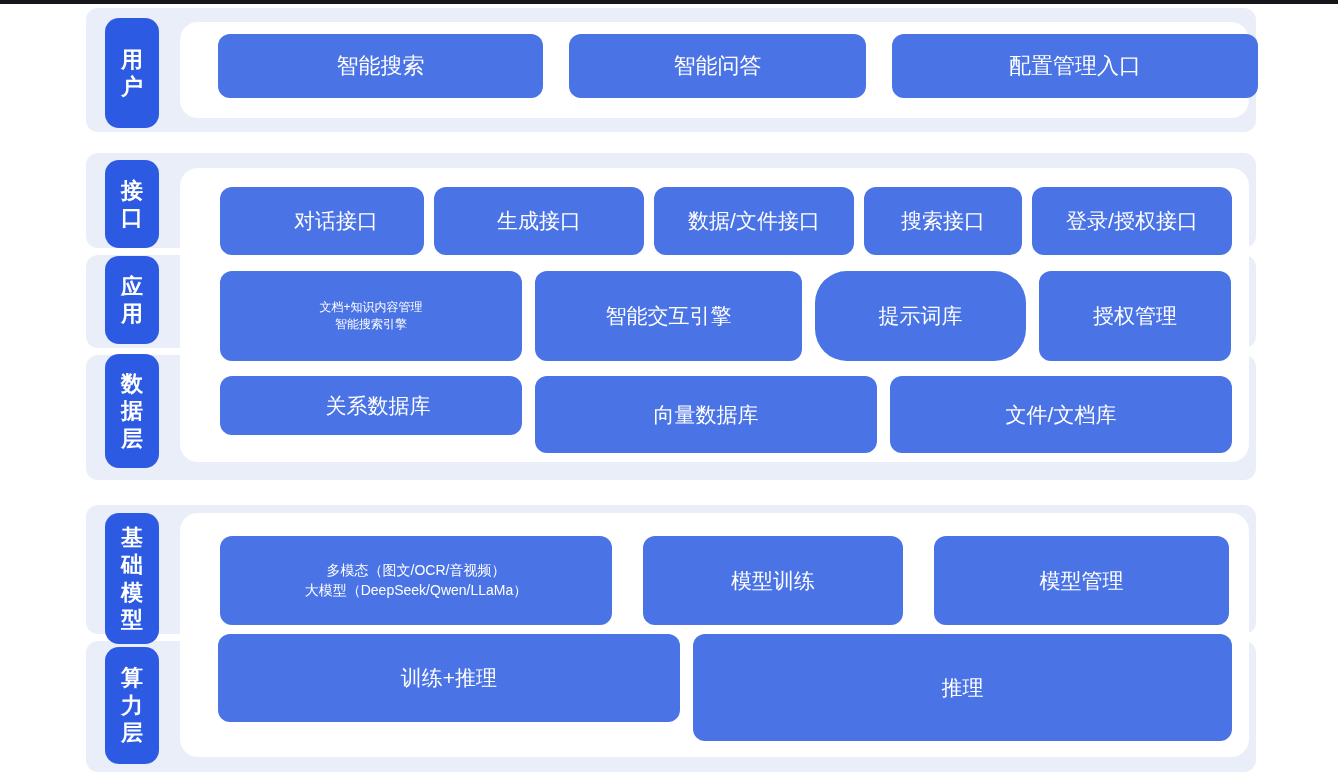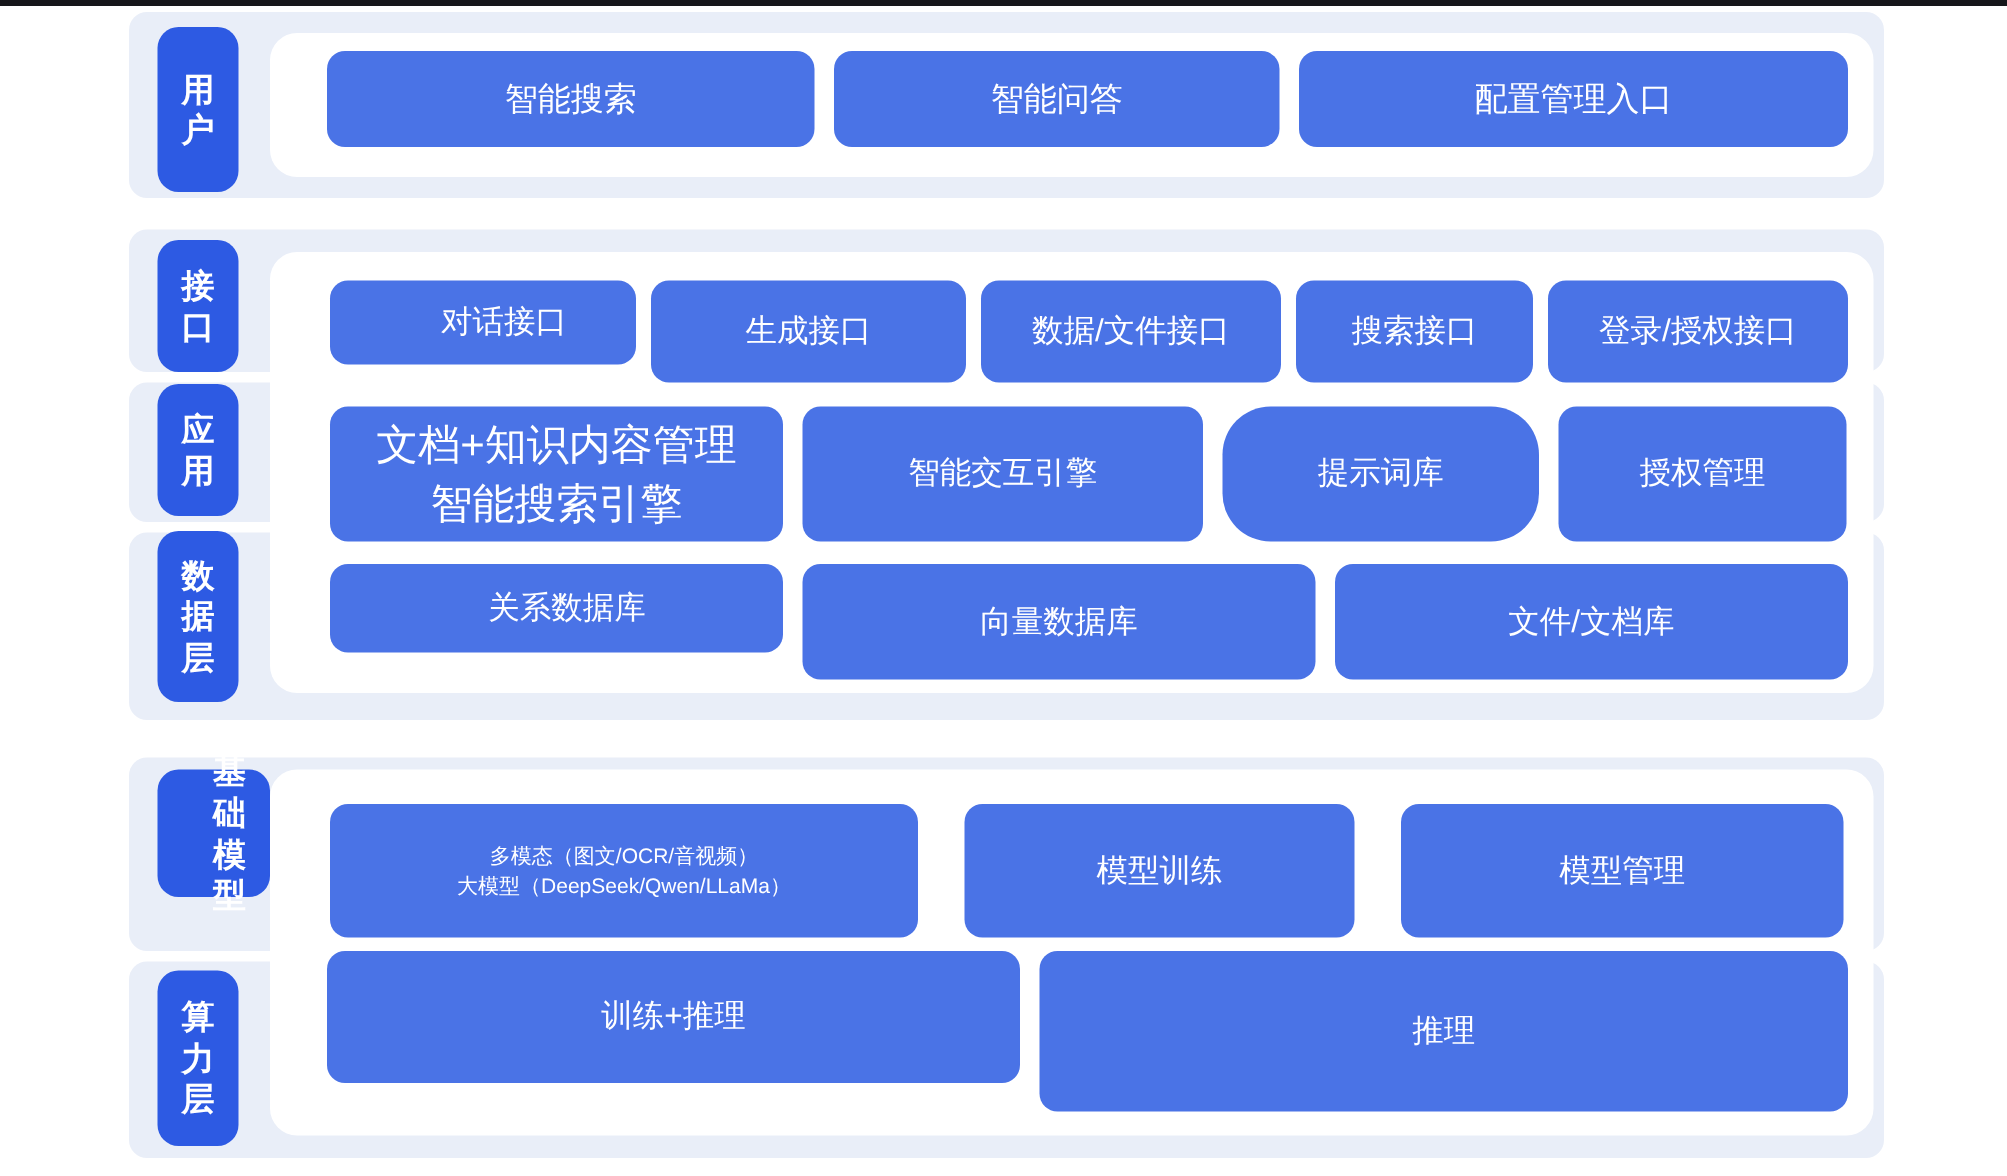--- a/index.html
+++ b/index.html
@@ -47,21 +47,21 @@
     color:#ffffff;
     display:flex;flex-direction:column;
     align-items:center;justify-content:center;
     font-size:21px;font-weight:500;
     text-align:center;
     line-height:1.4;
     box-sizing:border-box;
     flex:0 0 auto;
   }
   .node.big{font-size:22px;}
-  .node.two-line{font-size:28px;}
+  .node.two-line{font-size:12px;}
   .baseline{
     position:absolute;
     left:0;top:774;width:1338px;height:4px;
     background:#16161a;
   }
 </style>
 </head>
 <body>
 
 <div class="canvas">
@@ -82,41 +82,41 @@
     </div>
   <div class="vlabel" style="left:105px;top:160px;height:88px;">
       <span>接口</span>
     </div>
   <div class="vlabel" style="left:105px;top:256px;height:88px;">
       <span>应用</span>
     </div>
   <div class="vlabel" style="left:105px;top:354px;height:114px;">
       <span>数据层</span>
     </div>
-  <div class="vlabel" style="left:105px;top:513px;height:85px;padding-left:21px;">
+  <div class="vlabel" style="left:105px;top:513px;height:131px;">
       <span>基础模型</span>
     </div>
   <div class="vlabel" style="left:105px;top:647px;height:117px;">
       <span>算力层</span>
     </div>
 
-  <div class="row" style="left:218px;top:34px;height:78px;gap:13px;">
+  <div class="row" style="left:218px;top:34px;height:78px;gap:26px;">
     <div class="node big" style="width:325px;height:64px;">
         <span>智能搜索</span>
       </div>
     <div class="node big" style="width:297px;height:64px;">
         <span>智能问答</span>
       </div>
     <div class="node big" style="width:366px;height:64px;">
         <span>配置管理入口</span>
       </div>
   </div>
 
   <div class="row" style="left:220px;top:187px;height:68px;gap:10px;">
-    <div class="node" style="width:204px;height:56px;padding-left:28px;">
+    <div class="node" style="width:204px;height:68px;padding-left:28px;">
         <span>对话接口</span>
       </div>
     <div class="node" style="width:210px;height:68px;justify-content:center;">
         <span>生成接口</span>
       </div>
     <div class="node" style="width:200px;height:68px;">
         <span>数据/文件接口</span>
       </div>
     <div class="node" style="width:158px;height:68px;">
         <span>搜索接口</span>

